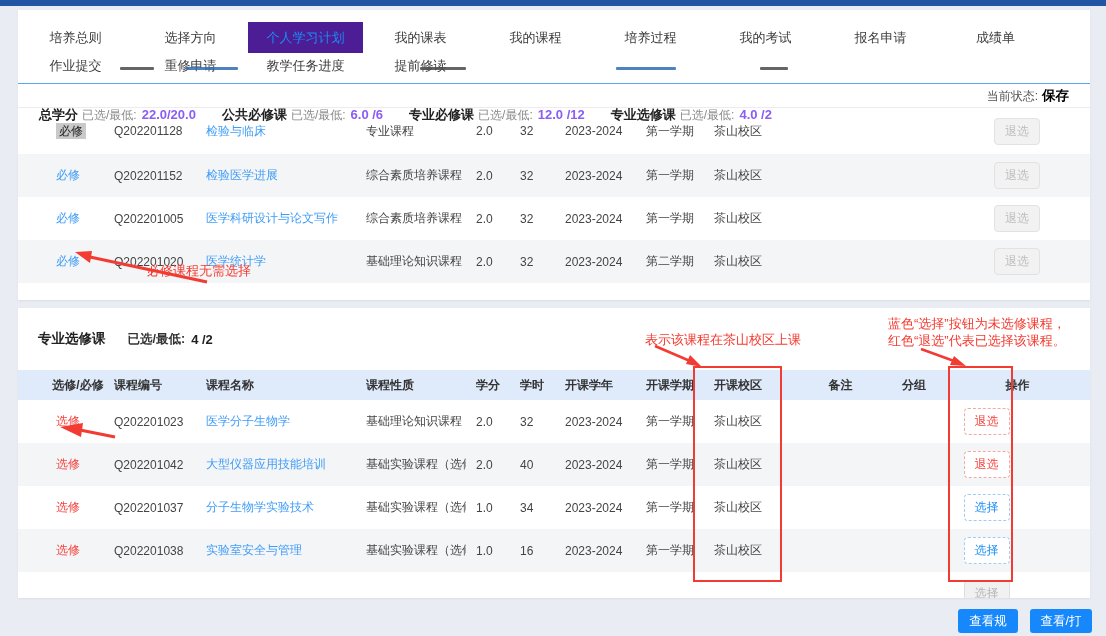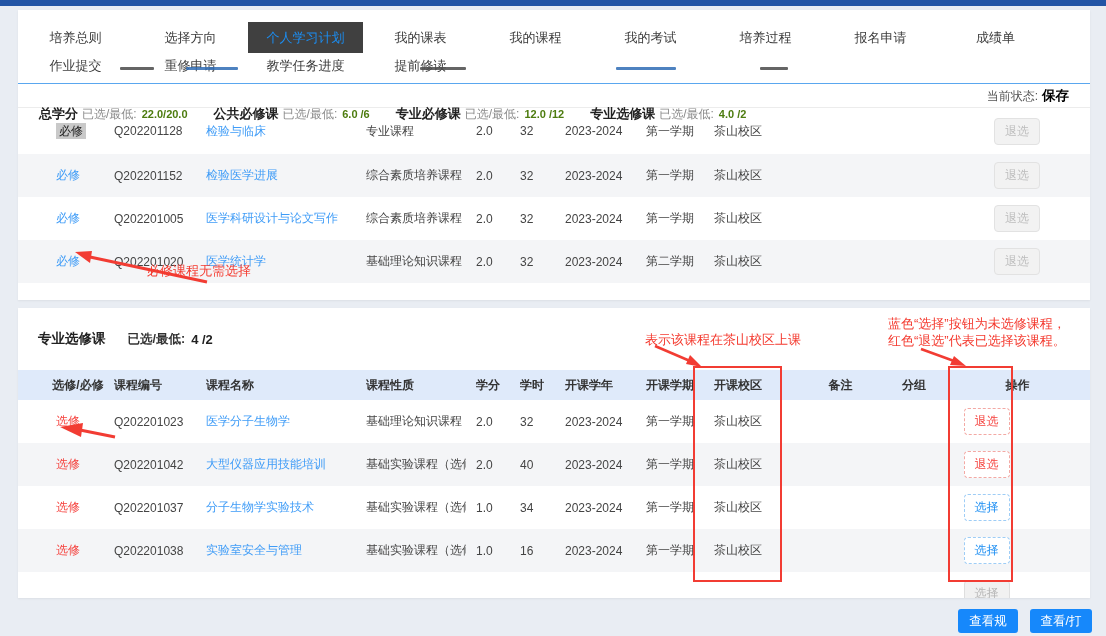--- a/index.html
+++ b/index.html
@@ -13,31 +13,31 @@
   .topbar { position:absolute; left:0; top:0; width:1106px; height:6px; background:#2355a5; }
 
   .card { position:absolute; left:18px; width:1072px; background:#fff; box-shadow:0 1px 2px rgba(0,0,0,.06); }
   #card-top { top:10px; height:290px; }
   #card-bottom { top:308px; height:290px; overflow:hidden; }
 
   
   .tabs-wrap { padding-top:12px; border-bottom:1px solid #5aa7ef; position:relative; }
   .tab-row { display:flex; }
   .tab { width:115px; height:31px; line-height:31px; text-align:center; font-size:13px; color:#3c3c3c; cursor:pointer; }
-  .tab.active { background:#404040; color:#1b8df2; }
+  .tab.active { background:#4c1d95; color:#1b8df2; }
   .tab-row.second .tab { height:30px; line-height:26px; }
   .frag { position:absolute; height:3px; border-radius:1px; background:#4a4a4a; opacity:.85; }
   .frag.blue { background:#2f6cb5; }
 
   
   .summary { height:24px; display:flex; align-items:center; padding:0 21px; border-bottom:1px solid #ececec; white-space:nowrap; }
   .sum-item { display:flex; align-items:baseline; margin-right:26px; }
   .sum-label { font-size:13px; font-weight:bold; color:#222; }
   .sum-sub { font-size:12px; color:#8a8a8a; margin:0 5px 0 4px; }
-  .sum-value { font-size:11px; font-weight:bold; color:#4d7c0f;margin-top:39px; }
+  .sum-value { font-size:13px; font-weight:bold; color:#8b5cf6;margin-top:39px; }
   .sum-status { margin-left:auto; display:flex; align-items:baseline; }
   .status-label { font-size:12px; color:#555; margin-right:4px; }
   .status-value { font-size:13.5px; font-weight:bold; color:#000; }
 
   
   table.ctable { width:1072px; border-collapse:collapse; table-layout:fixed; }
   .ctable td, .ctable th { font-size:12px; overflow:hidden; white-space:nowrap; text-align:left; padding:0; }
   .ctable tr { height:43px; }
   .ctable tr.hdr { height:30px; background:#dfeafa; }
   .ctable tr.alt { background:#f4f5f7; }
@@ -90,22 +90,22 @@
 <div class="topbar"></div>
 
 <div class="card" id="card-top">
   <div class="tabs-wrap">
     <div class="tab-row">
       <div class="tab">培养总则</div>
       <div class="tab">选择方向</div>
       <div class="tab active">个人学习计划</div>
       <div class="tab">我的课表</div>
       <div class="tab">我的课程</div>
+      <div class="tab">培养过程</div>
       <div class="tab">我的考试</div>
-      <div class="tab">培养过程</div>
       <div class="tab">报名申请</div>
       <div class="tab">成绩单</div>
     </div>
     <div class="tab-row second">
       <div class="tab">作业提交</div>
       <div class="tab">重修申请</div>
       <div class="tab">教学任务进度</div>
       <div class="tab">提前修读</div>
     </div>
 

